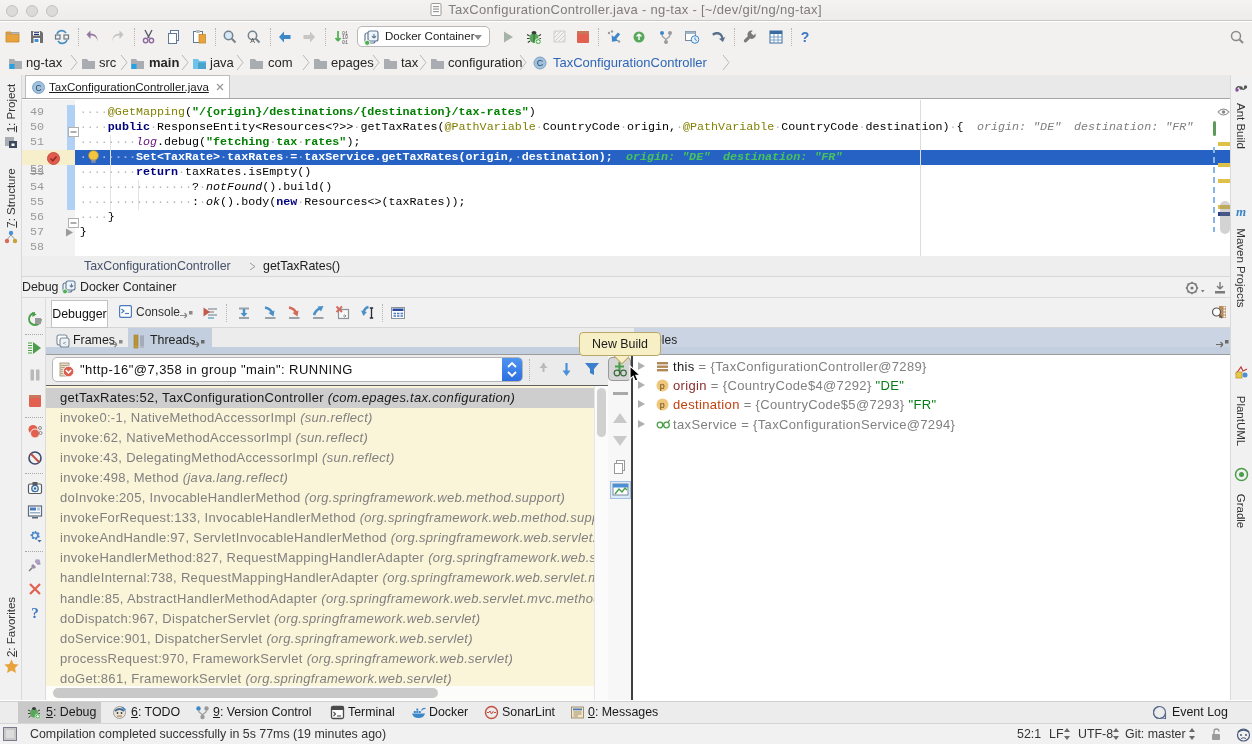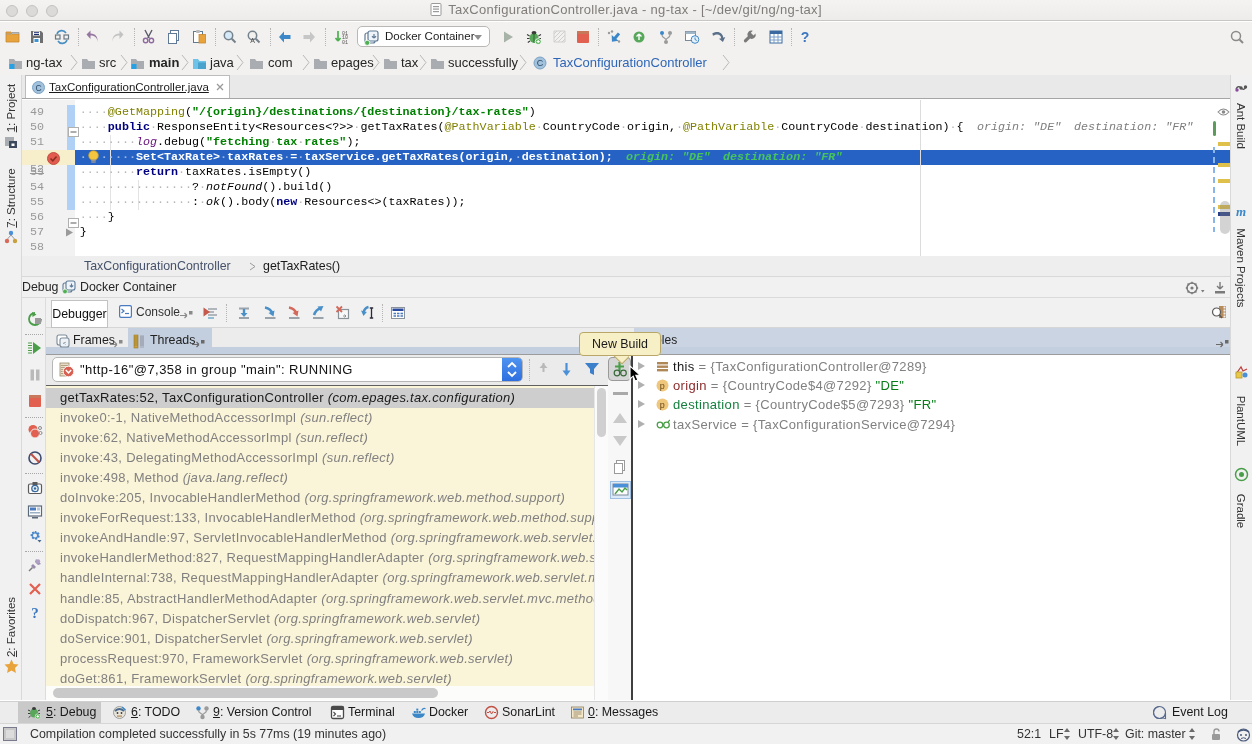--- a/index.html
+++ b/index.html
@@ -266,21 +266,21 @@
           <path d="M1 3 H6 L7.5 5 H14 V13 H1 Z" fill="#a9adb2"></path>
         </svg></div>
 <div class="bc" style="left:331px;font-weight:normal;">epages</div>
 <div class="abs" style="left:383px;top:5.5px;width:14px;height:14px;"><svg width="14" height="14" viewBox="0 0 14 14">
           <path d="M1 3 H6 L7.5 5 H14 V13 H1 Z" fill="#a9adb2"></path>
         </svg></div>
 <div class="bc" style="left:401px;font-weight:normal;">tax</div>
 <div class="abs" style="left:430px;top:5.5px;width:14px;height:14px;"><svg width="14" height="14" viewBox="0 0 14 14">
           <path d="M1 3 H6 L7.5 5 H14 V13 H1 Z" fill="#a9adb2"></path>
         </svg></div>
-<div class="bc" style="left:448px;font-weight:normal;">successfully</div>
+<div class="bc" style="left:448px;font-weight:normal;">configuration</div>
 <div class="chev" style="left:70px;"><svg width="8" height="17" viewBox="0 0 8 17">
           <path d="M1 1 L7 8.5 L1 16" stroke="#b9b9b9" fill="none"></path>
         </svg></div>
 <div class="chev" style="left:120px;"><svg width="8" height="17" viewBox="0 0 8 17">
           <path d="M1 1 L7 8.5 L1 16" stroke="#b9b9b9" fill="none"></path>
         </svg></div>
 <div class="chev" style="left:181px;"><svg width="8" height="17" viewBox="0 0 8 17">
           <path d="M1 1 L7 8.5 L1 16" stroke="#b9b9b9" fill="none"></path>
         </svg></div>
 <div class="chev" style="left:236px;"><svg width="8" height="17" viewBox="0 0 8 17">
@@ -700,21 +700,21 @@
 <div class="abs" style="left:21px;top:22.7px;"><svg width="13" height="13" viewBox="0 0 13 13">
           <circle cx="6.5" cy="6.5" r="6" fill="#efc77c"></circle>
           <text x="6.5" y="10" font-size="9" fill="#6a4a1a" text-anchor="middle" font-family="Liberation Sans">p</text>
         </svg></div>
 <div class="vrow" style="left:38px;top:20.2px;"><span style="color:#8b2b2b;">origin</span><span class="gray"> = {CountryCode$4@7292} </span><span style="color:#067d17;">"DE"</span></div>
 <div class="varrow" style="left:3px;top:44.4px;"></div>
 <div class="abs" style="left:21px;top:41.9px;"><svg width="13" height="13" viewBox="0 0 13 13">
           <circle cx="6.5" cy="6.5" r="6" fill="#efc77c"></circle>
           <text x="6.5" y="10" font-size="9" fill="#6a4a1a" text-anchor="middle" font-family="Liberation Sans">p</text>
         </svg></div>
-<div class="vrow" style="left:38px;top:39.4px;"><span style="color:#15803d;">destination</span><span class="gray"> = {CountryCode$5@7293} </span><span style="color:#067d17;">"FR"</span></div>
+<div class="vrow" style="left:38px;top:39.4px;"><span style="color:#c2410c;">destination</span><span class="gray"> = {CountryCode$5@7293} </span><span style="color:#067d17;">"FR"</span></div>
 <div class="varrow" style="left:3px;top:63.6px;"></div>
 <div class="abs" style="left:21px;top:61.1px;"><svg width="14" height="13" viewBox="0 0 14 13">
           <circle cx="4" cy="8" r="2.8" fill="none" stroke="#4a9e4a" stroke-width="1.3"></circle>
           <circle cx="10.5" cy="8" r="2.8" fill="none" stroke="#4a9e4a" stroke-width="1.3"></circle>
           <path d="M6.8 8 Q7.2 6.8 7.7 8" stroke="#4a9e4a" fill="none"></path>
           <path d="M12 5 L14 3" stroke="#4a9e4a" stroke-width="1.2"></path>
         </svg></div>
 <div class="vrow" style="left:38px;top:58.6px;"><span style="color:#808080;">taxService</span><span class="gray"> = {TaxConfigurationService@7294}</span></div>
 </div>
 <div class="abs" id="tooltip">New Build</div>

